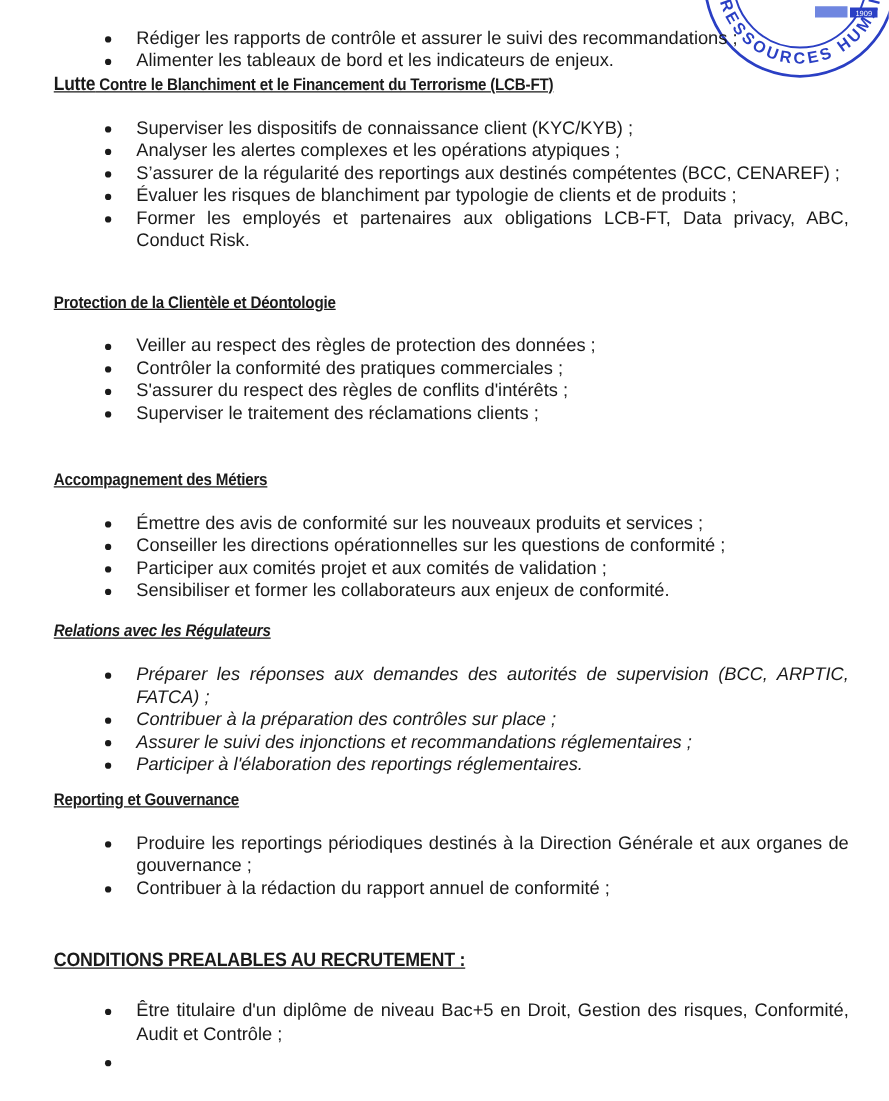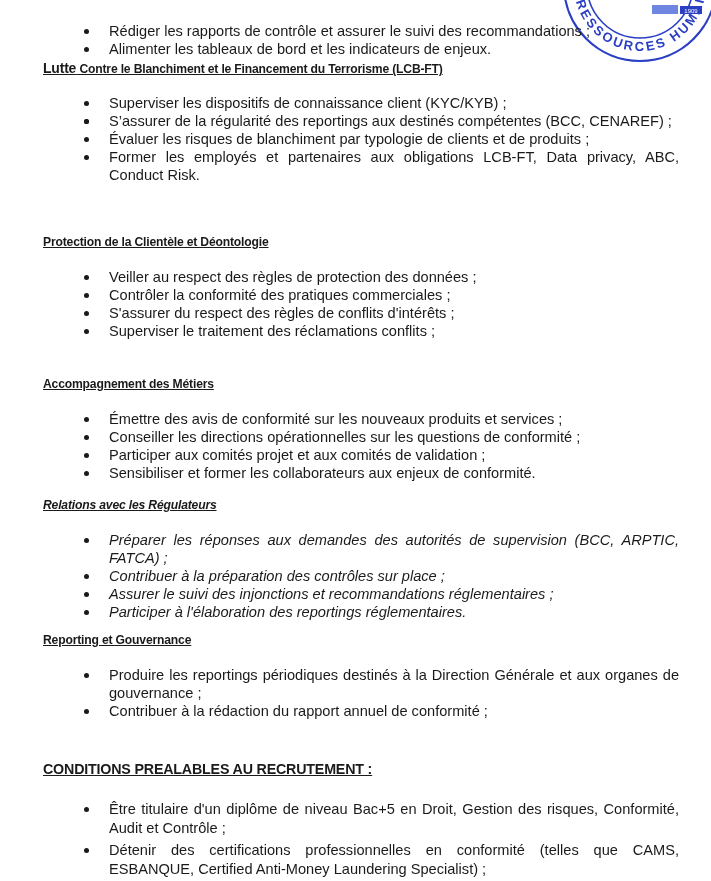--- a/index.html
+++ b/index.html
@@ -54,34 +54,34 @@
     <ul>
       <li><span class="bullet"></span><span>Rédiger les rapports de contrôle et assurer le suivi des recommandations ;</span></li>
       <li><span class="bullet"></span><span>Alimenter les tableaux de bord et les indicateurs de enjeux.</span></li>
     </ul>
   </div>
 
   <div class="section" style="top:59px;">
     <p class="heading"><span class="big">Lutte</span><span> Contre le Blanchiment et le Financement du Terrorisme (LCB-FT)</span></p>
     <ul class="list" style="margin-top:17px;">
       <li><span class="bullet"></span><span>Superviser les dispositifs de connaissance client (KYC/KYB) ;</span></li>
-      <li><span class="bullet"></span></li>
+      <li><span class="bullet"></span><span>Analyser les alertes complexes et les opérations atypiques ;</span></li>
       <li><span class="bullet"></span><span>S’assurer de la régularité des reportings aux destinés compétentes (BCC, CENAREF) ;</span></li>
       <li><span class="bullet"></span><span>Évaluer les risques de blanchiment par typologie de clients et de produits ;</span></li>
       <li><span class="bullet"></span><span>Former les employés et partenaires aux obligations LCB-FT, Data privacy, ABC, Conduct Risk.</span></li>
     </ul>
   </div>
 
   <div class="section" style="top:234px;">
     <p class="heading">Protection de la Clientèle et Déontologie</p>
     <ul class="list">
       <li><span class="bullet"></span><span>Veiller au respect des règles de protection des données ;</span></li>
       <li><span class="bullet"></span><span>Contrôler la conformité des pratiques commerciales ;</span></li>
       <li><span class="bullet"></span><span>S'assurer du respect des règles de conflits d'intérêts ;</span></li>
-      <li><span class="bullet"></span><span>Superviser le traitement des réclamations conflits ;</span></li>
+      <li><span class="bullet"></span><span>Superviser le traitement des réclamations clients ;</span></li>
     </ul>
   </div>
 
   <div class="section" style="top:376px;">
     <p class="heading">Accompagnement des Métiers</p>
     <ul class="list">
       <li><span class="bullet"></span><span>Émettre des avis de conformité sur les nouveaux produits et services ;</span></li>
       <li><span class="bullet"></span><span>Conseiller les directions opérationnelles sur les questions de conformité ;</span></li>
       <li><span class="bullet"></span><span>Participer aux comités projet et aux comités de validation ;</span></li>
       <li><span class="bullet"></span><span>Sensibiliser et former les collaborateurs aux enjeux de conformité.</span></li>
@@ -103,17 +103,17 @@
     <ul class="list">
       <li><span class="bullet"></span><span>Produire les reportings périodiques destinés à la Direction Générale et aux organes de gouvernance ;</span></li>
       <li><span class="bullet"></span><span>Contribuer à la rédaction du rapport annuel de conformité ;</span></li>
     </ul>
   </div>
 
   <div class="section" style="top:760px;">
     <p class="heading caps">CONDITIONS PREALABLES AU RECRUTEMENT :</p>
     <ul class="list" style="margin-top:22px;">
       <li style="line-height:19px; margin-bottom:3px;"><span class="bullet"></span><span>Être titulaire d'un diplôme de niveau Bac+5 en Droit, Gestion des risques, Conformité, Audit et Contrôle ;</span></li>
-      <li style="line-height:19px;"><span class="bullet"></span><span>Détenir des certifications professionnelles en conformité (telles que CAMS, ESBANQUE, Certified Anti-Money Laundering Specialist) ;</span></li>
+      <li style="line-height:19px;"><span class="bullet"></span></li>
     </ul>
   </div>
 
 </div>
 
 </body></html>

